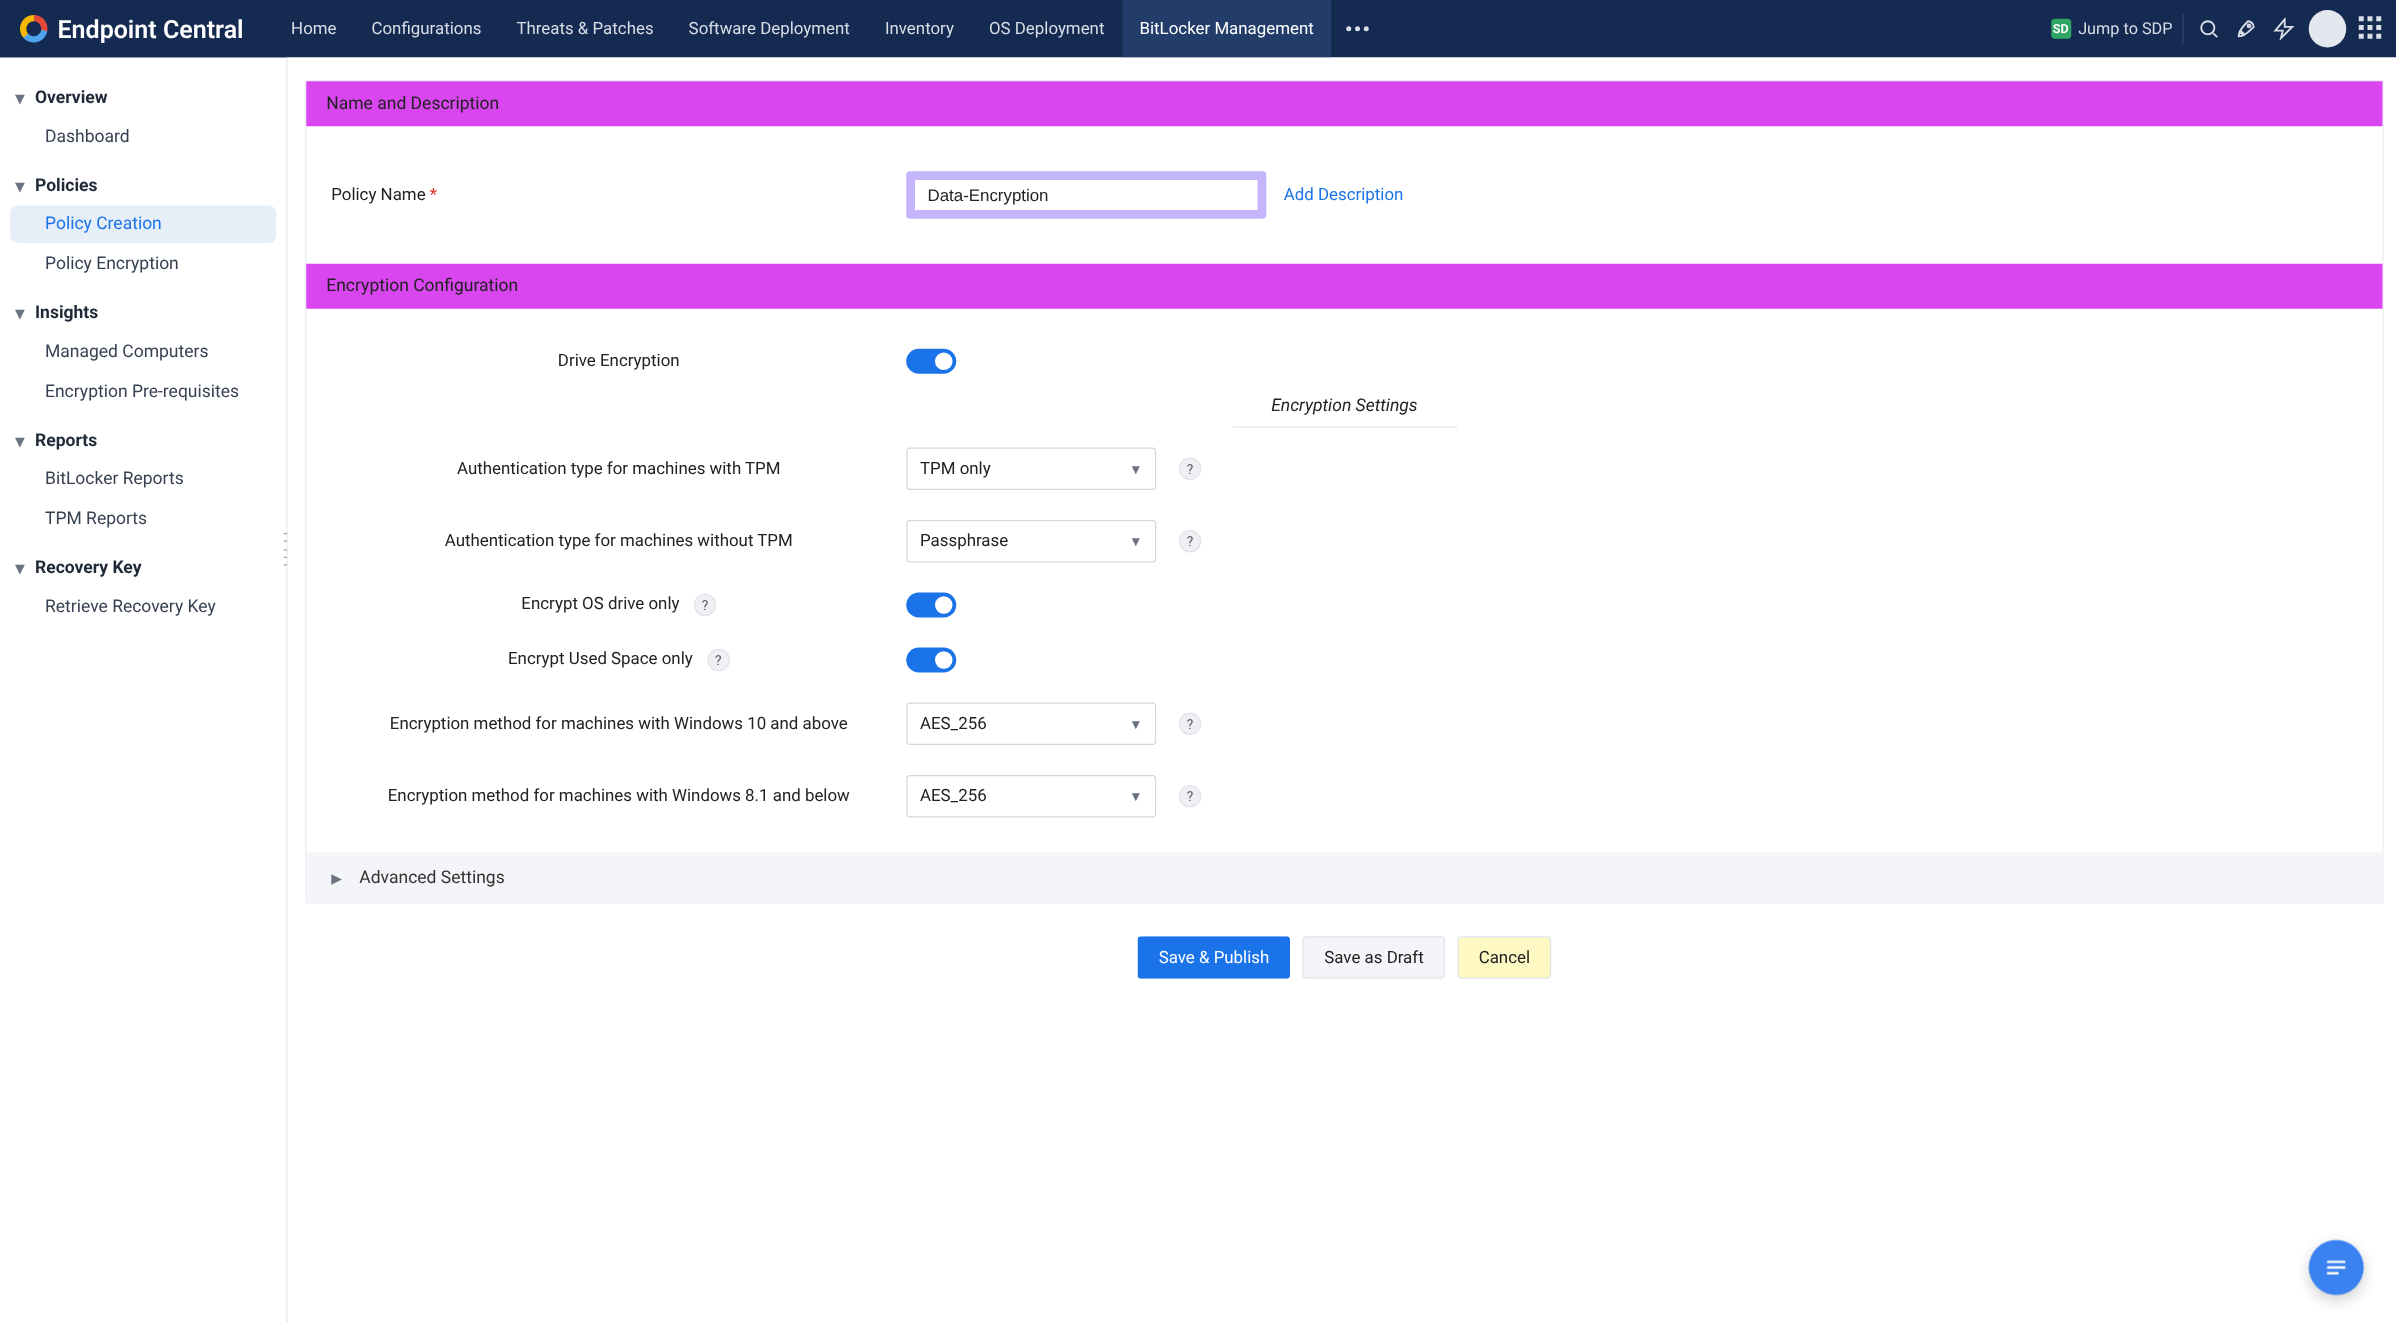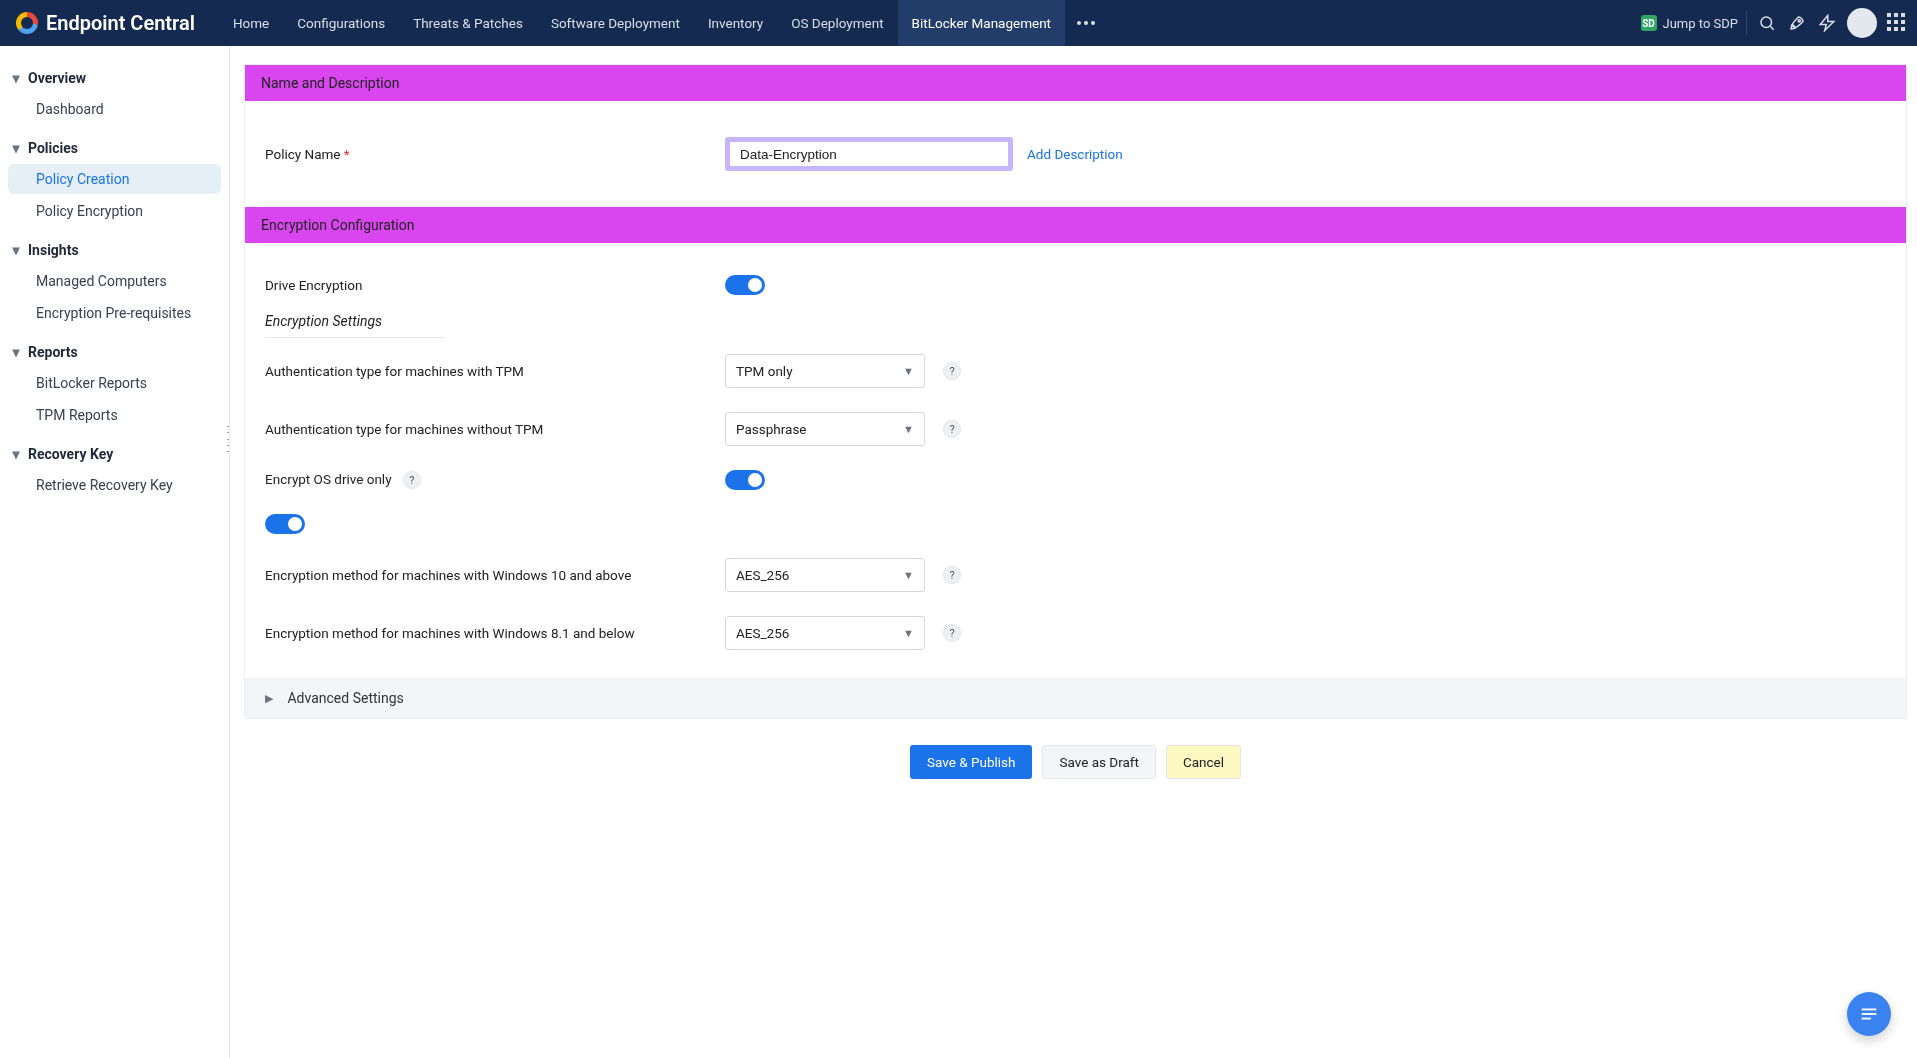--- a/index.html
+++ b/index.html
@@ -71,21 +71,21 @@
 
   
   .content { flex:1; overflow-y:auto; padding: 18px 10px 20px 14px; background:#fff;}
   .panel { border:1px solid #eceef1; border-radius:2px; background:#fff;}
   .section-bar { background:#d946ef; padding:10px 16px; font-size:14px; color:#222; }
   .form-row { display:flex; align-items:center; padding: 8px 0; }
   .form-label { width: 460px; padding-left: 0px; color:#222; font-size:13.5px;}
   .indent .form-label { padding-left:0px; }
   .required::after { content:" *"; color:#d93025; }
   .input-text {
-    width: 288px; height: 34px; border:5px solid #c4b5fd; border-radius:3px; padding: 12px 10px; font-size:13.5px; color:#222;
+    width: 288px; height: 34px; border:7px solid #c4b5fd; border-radius:3px; padding: 12px 10px; font-size:13.5px; color:#222;
   }
   .link { color:#1a73e8; cursor:pointer; margin-left: 14px; font-size:13.5px;}
   .toggle {
     width:40px; height:20px; background:#1a73e8; border-radius:999px; position:relative; cursor:pointer;
   }
   .toggle::after{
     content:""; position:absolute; right:3px; top:3px; width:14px; height:14px; background:#fff; border-radius:50%;
   }
   .select {
     width:200px; height:34px; border:1px solid #d4d8de; border-radius:3px; background:#fff;
@@ -121,21 +121,21 @@
   .btn-secondary { background:#f3f5f8; color:#222; border-color:#e1e4e9;}
   .btn-ghost { background:#fef9c3; color:#222; border-color:#e1e4e9;}
 
   .fab {
     position:fixed; right:26px; bottom:22px; width:44px; height:44px; border-radius:50%;
     background:#3a82ef; color:#fff; display:flex; align-items:center; justify-content:center; cursor:pointer;
     box-shadow:0 4px 12px rgba(0,0,0,.2);
   }
   .fab svg{ width:22px; height:22px;}
 
-  .enc-body { padding: 20px 20px 8px 20px;}
+  .enc-body { padding: 20px 20px 8px 20px; text-align: center;}
   .enc-body .form-row { padding:12px 0; }
   .name-body { padding: 28px 20px; }
   .name-body .form-row{ align-items:center;}
 </style>
 </head>
 <body>
 
 <div class="topnav">
   <div class="logo">
     <span class="logo-mark"></span>
@@ -306,20 +306,24 @@
 
           <div class="form-row">
             <div class="form-label">
               <span>Encrypt OS drive only</span>
               <span class="inline-help">?</span>
             </div>
             <div class="toggle"></div>
           </div>
 
           <div class="form-row">
+            <div class="form-label">
+              <span>Encrypt Used Space only</span>
+              <span class="inline-help">?</span>
+            </div>
             <div class="toggle"></div>
           </div>
 
           <div class="form-row">
             <div class="form-label">Encryption method for machines with Windows 10 and above</div>
             <div class="select">
               <span>AES_256</span>
               <span class="caret">▼</span>
             </div>
             <div class="help">?</div>

